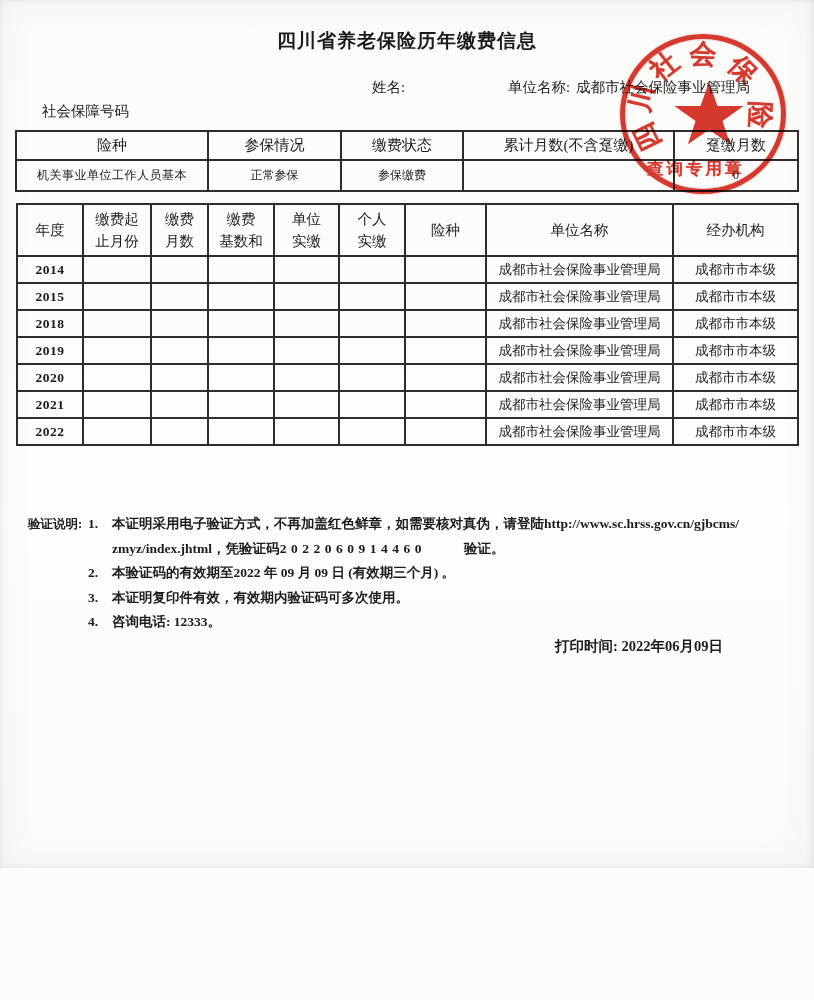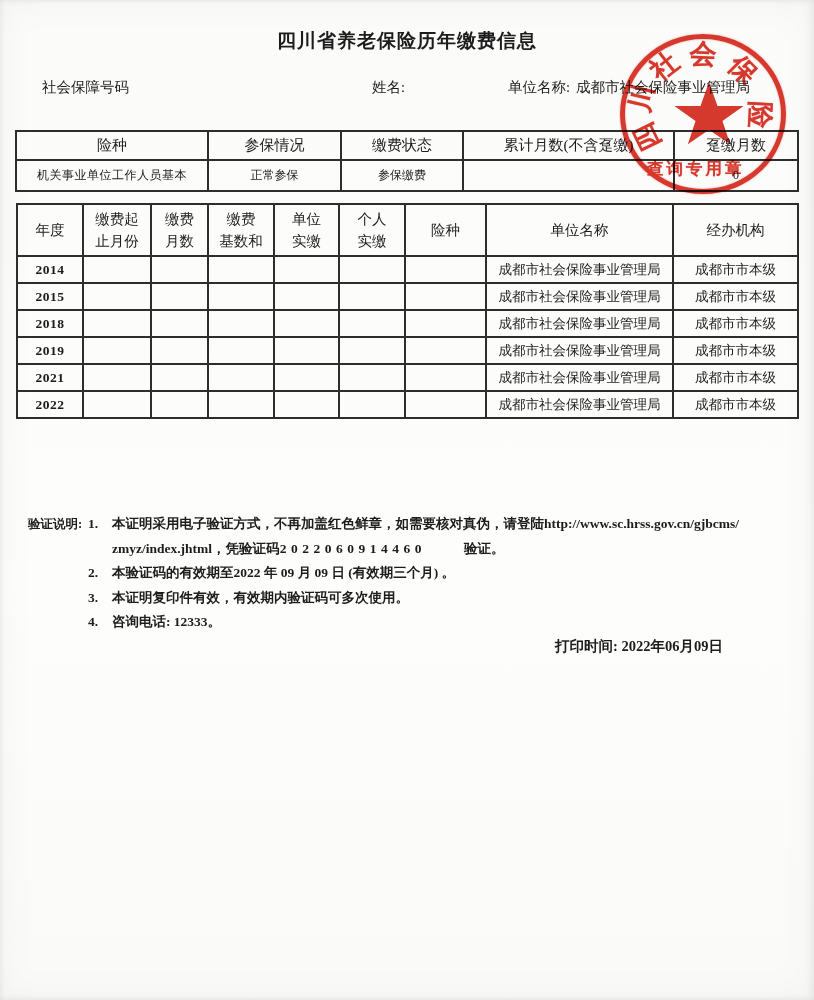--- a/index.html
+++ b/index.html
@@ -4,30 +4,30 @@
 <style>
   html,body{margin:0;padding:0;}
   body{
     width:814px;height:1000px;
     background:#fcfcfb;
     font-family:"Liberation Serif","DejaVu Serif",serif;
     color:#1c1c1c;
     overflow:hidden;
   }
   .page{
-    position:relative;width:814px;height:1000px;
+    position:relative;width:814px;height:868px;
     background:linear-gradient(180deg,#fbfbfa 0%,#fdfdfc 60%,#fafaf8 100%);
     box-shadow:inset 0 0 35px rgba(120,120,115,0.07), inset -3px 0 6px rgba(130,130,125,0.10), inset 2px 0 4px rgba(130,130,125,0.08);
   }
   .doc-title{
     position:absolute;top:28px;left:0;width:100%;
     text-align:center;font-size:19px;font-weight:bold;letter-spacing:1px;
   }
   .info-row{position:absolute;top:78px;left:0;width:100%;height:22px;font-size:14.5px;}
-  .info-row .ssn{position:absolute;left:42px;}
+  .info-row .ssn{position:absolute;left:42px;margin-top:24px;}
   .info-row .name{position:absolute;left:372px;}
   .info-row .unit{position:absolute;left:508px;white-space:nowrap;}
   .info-row .unit .lbl{margin-right:6px;}
 
   table{border-collapse:collapse;table-layout:fixed;}
   td,th{border:2px solid #2e2d2c;font-weight:normal;overflow:hidden;white-space:nowrap;}
 
   .summary-table{position:absolute;left:15px;top:130px;width:782px;}
   .summary-table th{height:25px;font-size:15px;text-align:center;}
   .summary-table td{height:27px;font-size:12px;text-align:center;}
@@ -187,20 +187,31 @@
           <td></td>
           <td></td>
           <td></td>
           <td></td>
           <td></td>
           <td></td>
           <td>成都市社会保险事业管理局</td>
           <td>成都市市本级</td>
         </tr>
         <tr>
+          <td class="year">2020</td>
+          <td></td>
+          <td></td>
+          <td></td>
+          <td></td>
+          <td></td>
+          <td></td>
+          <td>成都市社会保险事业管理局</td>
+          <td>成都市市本级</td>
+        </tr>
+        <tr>
           <td class="year">2021</td>
           <td></td>
           <td></td>
           <td></td>
           <td></td>
           <td></td>
           <td></td>
           <td>成都市社会保险事业管理局</td>
           <td>成都市市本级</td>
         </tr>

